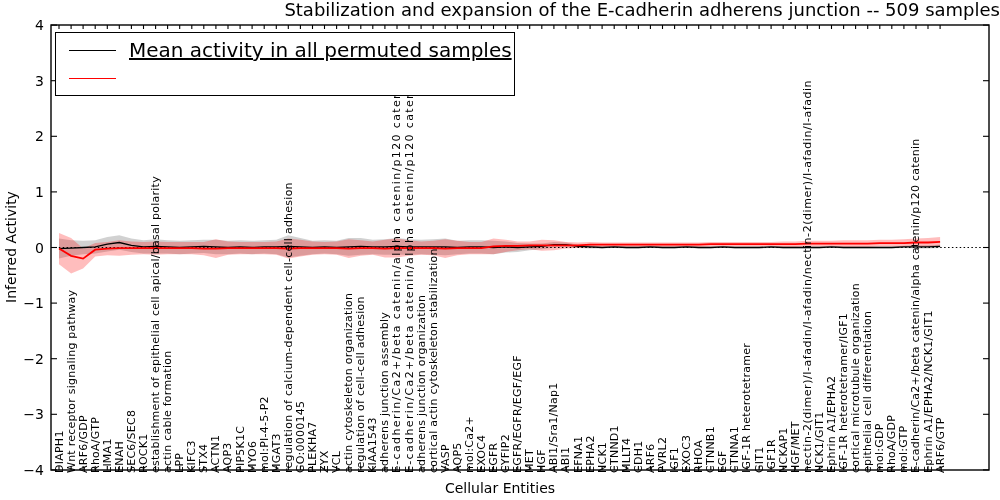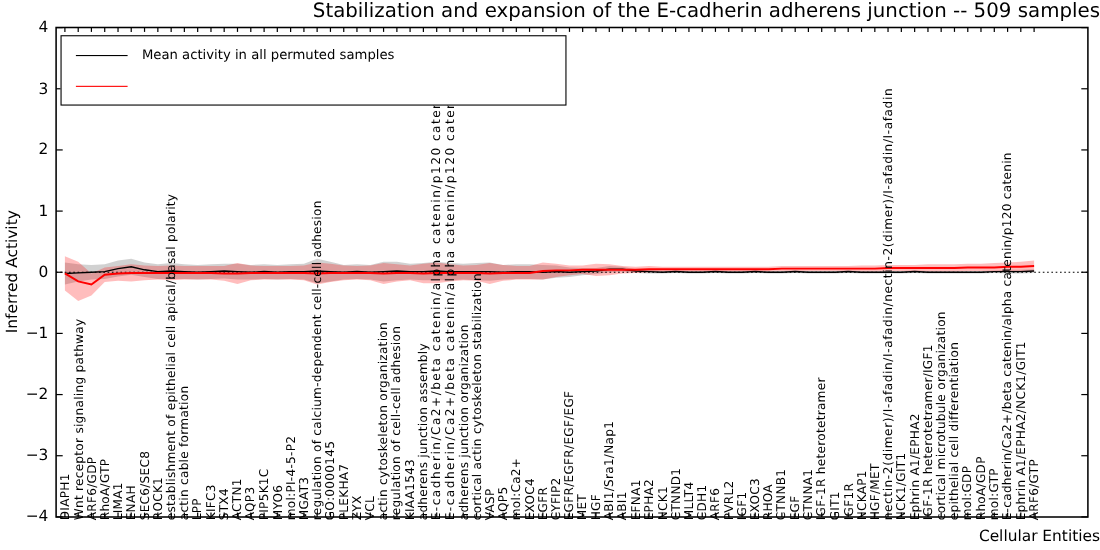--- a/index.html
+++ b/index.html
@@ -6,21 +6,21 @@
   .fig {
     position:relative; width:1000px; height:500px; background:#ffffff;
     font-family:"DejaVu Sans","Liberation Sans",sans-serif; color:#000;
     overflow:hidden;
   }
   .title {
     position:absolute; top:-1px; left:0; width:1000px; text-align:right;
     font-size:18px; white-space:nowrap;
   }
   .xlabel {
-    position:absolute; top:480px; left:0; width:1000px; text-align:right;
+    position:absolute; top:480px; left:0; width:1000px; text-align:center;
     font-size:14px;
   }
   .ylabel {
     position:absolute; left:11px; top:247px; font-size:14px; white-space:nowrap;
     transform:translate(-50%,-50%) rotate(-90deg);
   }
   #plot { position:absolute; left:0; top:0; }
   .xtick {
     position:absolute; top:473px; font-size:11px; line-height:11px;
     letter-spacing:0.25px; white-space:nowrap;
@@ -30,21 +30,21 @@
     position:absolute; left:0; width:44px; text-align:right;
     font-size:14px; line-height:18px;
   }
   .legend {
     position:absolute; left:55px; top:32px; width:460px; height:64px;
     box-sizing:border-box; background:#ffffff; border:1.3px solid #000;
     padding-top:3px;
   }
   .lrow { display:flex; align-items:center; height:28px; padding-left:13px; }
   .lsample { display:inline-block; width:47px; height:0; border-top:1.8px solid #000; margin-right:13px; flex:none; }
-  .ltext { font-size:12px; white-space:nowrap; }
+  .ltext { font-size:20px; white-space:nowrap;text-decoration:underline; }
 </style>
 </head>
 <body>
 
 <div class="fig">
   <svg id="plot" width="1000" height="500">
       <path d="M59.0 238.6 L71.1 240.3 L83.1 240.8 L95.2 240.3 L107.3 236.9 L119.3 235.3 L131.4 238.6 L143.5 240.3 L155.6 239.2 L167.6 240.3 L179.7 240.8 L191.8 240.3 L203.8 239.7 L215.9 239.7 L228.0 240.8 L240.1 240.3 L252.1 240.8 L264.2 240.3 L276.3 239.7 L288.3 235.3 L300.4 238.0 L312.5 240.8 L324.5 240.3 L336.6 240.8 L348.7 238.0 L360.8 238.0 L372.8 239.7 L384.9 239.2 L397.0 238.0 L409.0 239.2 L421.1 239.7 L433.2 239.2 L445.2 238.6 L457.3 240.8 L469.4 240.3 L481.4 240.3 L493.5 240.8 L505.6 241.4 L517.7 243.1 L529.7 243.6 L541.8 243.6 L553.9 241.9 L565.9 242.5 L578.0 244.7 L590.1 245.3 L602.1 246.4 L614.2 245.8 L626.3 246.4 L638.4 246.4 L650.4 245.8 L662.5 246.4 L674.6 246.4 L686.6 245.8 L698.7 246.4 L710.8 246.4 L722.9 245.8 L734.9 246.4 L747.0 246.4 L759.1 246.4 L771.1 245.8 L783.2 246.4 L795.3 246.4 L807.3 246.4 L819.4 246.4 L831.5 245.8 L843.6 246.4 L855.6 246.4 L867.7 246.4 L879.8 246.4 L891.8 246.4 L903.9 245.8 L916.0 245.3 L928.0 245.3 L940.1 244.7 L940.1 248.1 L928.0 248.6 L916.0 248.6 L903.9 248.1 L891.8 248.6 L879.8 248.6 L867.7 248.6 L855.6 248.6 L843.6 248.6 L831.5 248.1 L819.4 248.6 L807.3 248.6 L795.3 248.6 L783.2 248.6 L771.1 248.1 L759.1 248.6 L747.0 248.6 L734.9 248.6 L722.9 248.1 L710.8 248.6 L698.7 248.6 L686.6 248.1 L674.6 248.6 L662.5 248.6 L650.4 248.1 L638.4 248.6 L626.3 248.6 L614.2 248.1 L602.1 248.6 L590.1 248.6 L578.0 248.1 L565.9 246.9 L553.9 247.5 L541.8 249.2 L529.7 250.3 L517.7 251.9 L505.6 252.5 L493.5 254.2 L481.4 253.6 L469.4 253.6 L457.3 254.2 L445.2 255.3 L433.2 254.7 L421.1 254.2 L409.0 254.7 L397.0 254.7 L384.9 254.7 L372.8 254.2 L360.8 254.7 L348.7 255.8 L336.6 254.2 L324.5 253.6 L312.5 254.2 L300.4 255.8 L288.3 257.5 L276.3 254.2 L264.2 253.6 L252.1 254.2 L240.1 253.6 L228.0 254.2 L215.9 254.2 L203.8 253.1 L191.8 253.6 L179.7 254.2 L167.6 253.6 L155.6 253.6 L143.5 253.6 L131.4 251.9 L119.3 249.7 L107.3 251.4 L95.2 253.6 L83.1 254.2 L71.1 255.8 L59.0 258.6 Z" fill="#000000" fill-opacity="0.18" stroke="none"></path>
       <path d="M59.0 233.0 L71.1 238.0 L83.1 248.6 L95.2 243.1 L107.3 241.9 L119.3 240.3 L131.4 241.4 L143.5 241.9 L155.6 241.4 L167.6 241.9 L179.7 241.9 L191.8 241.9 L203.8 241.9 L215.9 239.2 L228.0 241.4 L240.1 241.9 L252.1 241.9 L264.2 241.9 L276.3 241.4 L288.3 238.6 L300.4 239.7 L312.5 241.4 L324.5 241.9 L336.6 241.4 L348.7 239.2 L360.8 240.3 L372.8 241.4 L384.9 239.7 L397.0 238.6 L409.0 240.3 L421.1 241.4 L433.2 240.8 L445.2 239.2 L457.3 240.8 L469.4 241.9 L481.4 241.9 L493.5 238.6 L505.6 239.7 L517.7 241.4 L529.7 241.4 L541.8 239.7 L553.9 240.3 L565.9 241.9 L578.0 242.5 L590.1 241.9 L602.1 242.5 L614.2 242.5 L626.3 242.5 L638.4 242.5 L650.4 242.5 L662.5 242.5 L674.6 242.5 L686.6 242.5 L698.7 242.5 L710.8 241.9 L722.9 241.9 L734.9 241.9 L747.0 241.9 L759.1 241.9 L771.1 241.9 L783.2 241.4 L795.3 241.4 L807.3 240.8 L819.4 240.8 L831.5 240.8 L843.6 240.3 L855.6 240.3 L867.7 240.3 L879.8 239.7 L891.8 239.7 L903.9 239.2 L916.0 238.6 L928.0 238.0 L940.1 236.9 L940.1 246.9 L928.0 246.9 L916.0 246.4 L903.9 246.9 L891.8 246.4 L879.8 246.4 L867.7 246.9 L855.6 246.9 L843.6 246.9 L831.5 246.4 L819.4 246.4 L807.3 246.4 L795.3 246.9 L783.2 246.9 L771.1 246.4 L759.1 246.4 L747.0 246.4 L734.9 246.4 L722.9 246.4 L710.8 246.4 L698.7 246.9 L686.6 246.9 L674.6 246.9 L662.5 246.9 L650.4 246.9 L638.4 246.9 L626.3 246.9 L614.2 246.9 L602.1 246.9 L590.1 247.5 L578.0 248.1 L565.9 248.6 L553.9 250.3 L541.8 250.8 L529.7 249.2 L517.7 250.3 L505.6 251.9 L493.5 254.2 L481.4 254.2 L469.4 254.2 L457.3 255.3 L445.2 258.1 L433.2 255.3 L421.1 254.7 L409.0 255.8 L397.0 257.5 L384.9 257.5 L372.8 254.7 L360.8 255.8 L348.7 258.1 L336.6 254.7 L324.5 254.2 L312.5 254.7 L300.4 256.4 L288.3 258.6 L276.3 254.7 L264.2 254.2 L252.1 254.2 L240.1 254.2 L228.0 254.7 L215.9 258.1 L203.8 255.3 L191.8 254.2 L179.7 254.2 L167.6 254.2 L155.6 254.7 L143.5 254.2 L131.4 254.7 L119.3 255.8 L107.3 255.3 L95.2 256.4 L83.1 268.6 L71.1 273.6 L59.0 264.2 Z" fill="#ff0000" fill-opacity="0.26" stroke="none"></path>
       <line x1="51" y1="247.5" x2="989" y2="247.5" stroke="#000" stroke-width="1.1" stroke-dasharray="1.5 2.4"></line>
       <polyline points="59.0,248.6 71.1,248.1 83.1,247.5 95.2,246.9 107.3,244.2 119.3,242.5 131.4,245.3 143.5,246.9 155.6,246.4 167.6,246.9 179.7,247.5 191.8,246.9 203.8,246.4 215.9,246.9 228.0,247.5 240.1,246.9 252.1,247.5 264.2,246.9 276.3,246.9 288.3,246.4 300.4,246.9 312.5,247.5 324.5,246.9 336.6,247.5 348.7,246.9 360.8,246.4 372.8,246.9 384.9,246.9 397.0,246.4 409.0,246.9 421.1,246.9 433.2,246.9 445.2,246.9 457.3,247.5 469.4,246.9 481.4,246.9 493.5,247.5 505.6,246.9 517.7,247.5 529.7,246.9 541.8,246.4 553.9,244.7 565.9,244.7 578.0,246.4 590.1,246.9 602.1,247.5 614.2,246.9 626.3,247.5 638.4,247.5 650.4,246.9 662.5,247.5 674.6,247.5 686.6,246.9 698.7,247.5 710.8,247.5 722.9,246.9 734.9,247.5 747.0,247.5 759.1,247.5 771.1,246.9 783.2,247.5 795.3,247.5 807.3,247.5 819.4,247.5 831.5,246.9 843.6,247.5 855.6,247.5 867.7,247.5 879.8,247.5 891.8,247.5 903.9,246.9 916.0,246.9 928.0,246.9 940.1,246.4" fill="none" stroke="#000000" stroke-width="1.3"></polyline>

